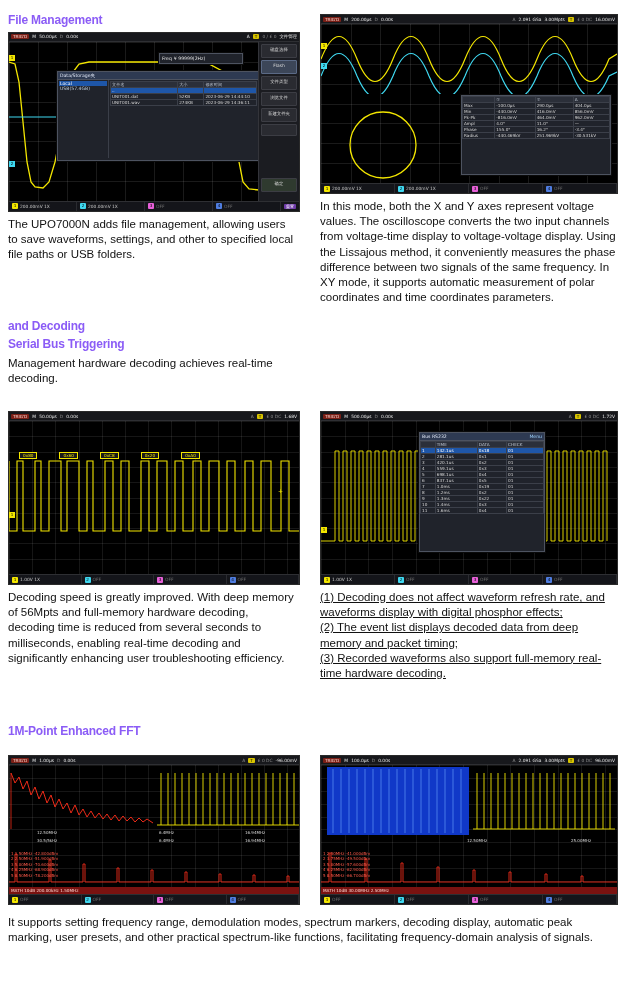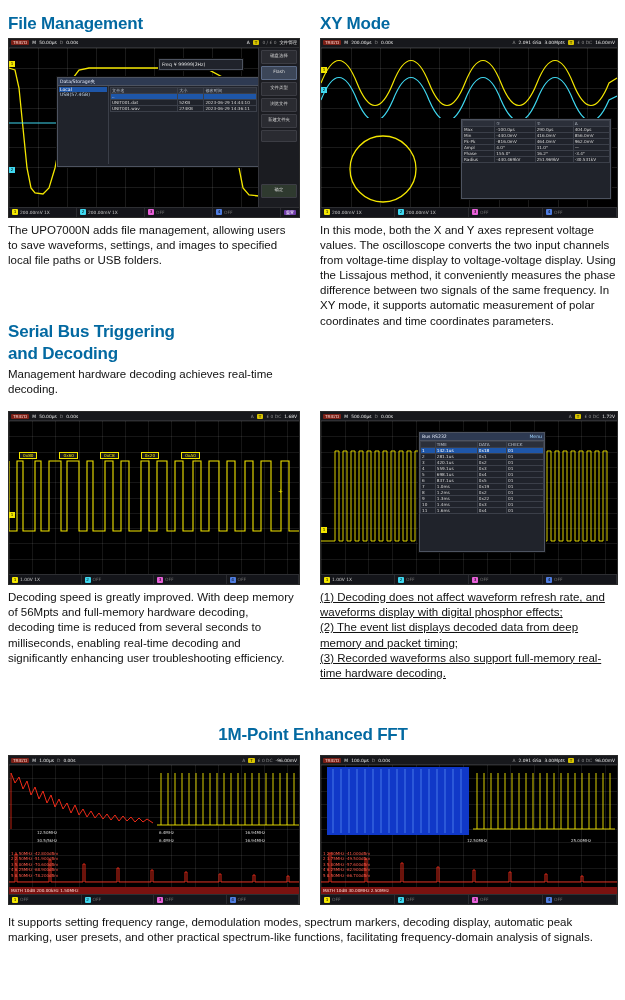--- a/index.html
+++ b/index.html
@@ -18,23 +18,23 @@
   .page {
     position: relative;
     width: 625px;
     height: 1000px;
     padding: 0;
   }
   .col-left { position: absolute; left: 8px; width: 290px; }
   .col-right { position: absolute; left: 320px; width: 296px; }
 
   h2.heading {
-    color: #0369a1;
+    color: #8b5cf6;
     font-weight: bold;
-    font-size: 17px;
+    font-size: 12px;
     margin: 0 0 4px 0;
     line-height: 1.15;
     letter-spacing: -0.2px;
   }
   p.body-text {
     font-size: 11.5px;
     line-height: 1.32;
     margin: 5px 0 0 0;
     color: #111;
   }
@@ -257,25 +257,24 @@
         <div class="ch">
           <span class="num n4">4</span>
           <span class="lbl off">OFF</span>
         </div>
         <div class="tail">
           <span class="purple">重置</span>
         </div>
       </div>
     </div>
 
-    <p class="body-text">The UPO7000N adds file management, allowing users to save waveforms, settings, and images to specified local file paths or USB folders.</p>
+    <p class="body-text">The UPO7000N adds file management, allowing users to save waveforms, settings, and other to specified local file paths or USB folders.</p>
   </div>
 
   <div class="col-right" style="top:14px;">
-    <h2 class="heading">XY Mode</h2>
 
     <div class="scope" style="width:296px;height:178px;">
       <div class="topbar">
         <span class="trig">TRIG'D</span>
         <span class="seg">M</span>
         <span class="seg">200.00μs</span>
         <span class="seg dim">D</span>
         <span class="seg">0.00s</span>
         <span class="right">
           <span class="seg dim">A</span>
@@ -369,22 +368,22 @@
           <span class="num n4">4</span>
           <span class="lbl off">OFF</span>
         </div>
       </div>
     </div>
 
     <p class="body-text">In this mode, both the X and Y axes represent voltage values. The oscilloscope converts the two input channels from voltage-time display to voltage-voltage display. Using the Lissajous method, it conveniently measures the phase difference between two signals of the same frequency. In XY mode, it supports automatic measurement of polar coordinates and time coordinates parameters.</p>
   </div>
 
   <div class="col-left" style="top:322px;">
+    <h2 class="heading" style="margin-top:-2px;">and Decoding</h2>
     <h2 class="heading">Serial Bus Triggering</h2>
-    <h2 class="heading" style="margin-top:-2px;">and Decoding</h2>
     <p class="body-text tight">Management hardware decoding achieves real-time decoding.</p>
   </div>
 
   <div class="col-left" style="top:411px;">
     <div class="scope" style="width:290px;height:172px;">
       <div class="topbar">
         <span class="trig">TRIG'D</span>
         <span class="seg">M</span>
         <span class="seg">50.00μs</span>
         <span class="seg dim">D</span>
@@ -565,21 +564,21 @@
           <span class="num n4">4</span>
           <span class="lbl off">OFF</span>
         </div>
       </div>
     </div>
     <p class="body-text" style="white-space:pre-line;">(1) Decoding does not affect waveform refresh rate, and waveforms display with digital phosphor effects;
 (2) The event list displays decoded data from deep memory and packet timing;
 (3) Recorded waveforms also support full-memory real-time hardware decoding.</p>
   </div>
 
-  <div style="position:absolute;left:8px;top:725px;width:610px;text-align:center;">
+  <div style="position:absolute;left:8px;top:725px;width:610px;">
     <h2 class="heading">1M-Point Enhanced FFT</h2>
   </div>
 
   <div class="col-left" style="top:755px;">
     <div class="scope" style="width:290px;height:148px;">
       <div class="topbar">
         <span class="trig">TRIG'D</span>
         <span class="seg">M</span>
         <span class="seg">1.00μs</span>
         <span class="seg dim">D</span>

